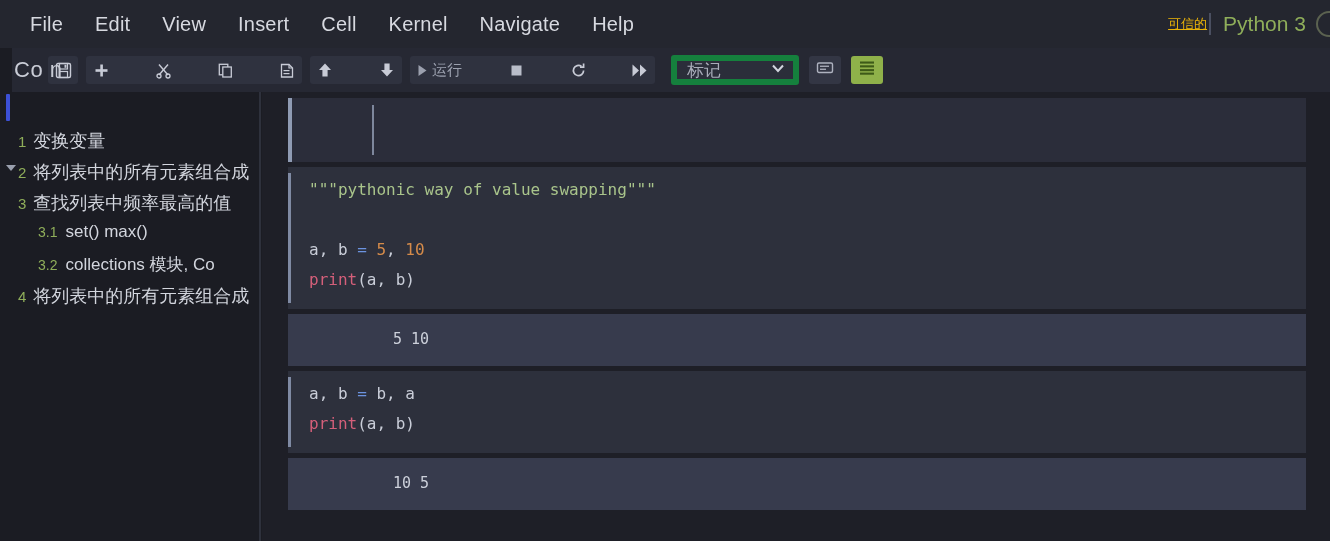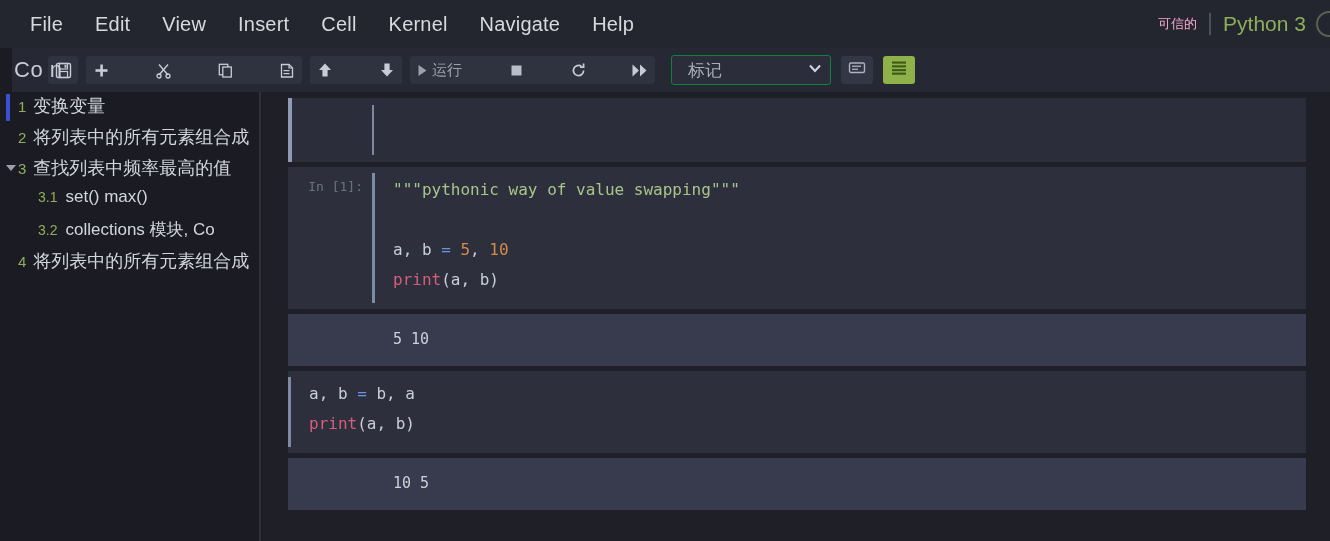--- a/index.html
+++ b/index.html
@@ -20,21 +20,21 @@
   .menu-items { display: flex; align-items: center; padding-left: 14px; }
   .menu-item {
     color: #d7d9e0; font-size: 20px; letter-spacing: .2px;
     padding: 4px 16px; cursor: default; white-space: nowrap;
   }
   .menu-right {
     position: absolute; right: 0; top: 0; height: 48px;
     display: flex; align-items: center; padding-right: 2px;
   }
   .trusted {
-    color: #f9a8d4; font-size: 13px; padding-right: 12px; white-space: nowrap;
+    color: #eab308; font-size: 13px; padding-right: 2px; white-space: nowrap; text-decoration: underline;
   }
   .vdiv { width: 2px; height: 22px; background: #4a4f60; margin-right: 12px; }
   .kernel-name { color: #8fae5a; font-size: 21px; white-space: nowrap; }
   .kernel-dot {
     width: 26px; height: 26px; border-radius: 50%;
     border: 2px solid #5b6250; margin-left: 10px; margin-right: -14px;
     flex: 0 0 auto;
   }
 
   
@@ -57,25 +57,25 @@
   .tb-group.first { margin-left: 36px; }
   .tb-btn {
     width: 30px; height: 28px;
     display: flex; align-items: center; justify-content: center;
     cursor: pointer; color: #c8cbd6;
   }
   .tb-btn.wide { width: auto; padding: 0 7px; gap: 4px; }
   .tb-btn svg { display: block; }
   .tb-runlabel { color: #9ba0ae; font-size: 15px; }
   .tb-select {
-    margin-left: 16px; width: 160px; height: 30px;
-    background: #2b2e3a; border: 1px solid #15803d; border-radius: 3px;
+    margin-left: 16px; width: 128px; height: 30px;
+    background: #2b2e3a; border: 6px solid #15803d; border-radius: 3px;
     color: #a9adba; font-size: 17px;
     display: flex; align-items: center; justify-content: space-between;
-    padding: 0 7px 0 16px; position: relative; z-index: 2; cursor: pointer;
+    padding: 0 7px 0 10px; position: relative; z-index: 2; cursor: pointer;
   }
   .tb-right-btn {
     margin-left: 10px; width: 32px; height: 28px; border-radius: 3px;
     background: #333644; display: flex; align-items: center; justify-content: center;
     position: relative; z-index: 2; cursor: pointer;
   }
   .tb-right-btn.active { background: #8fb14a; }
 
   
   .sidebar {
@@ -92,21 +92,21 @@
     background: #3c50d6; border-radius: 1px;
   }
   .toc-caret {
     position: absolute; left: 6px; top: 9px;
     width: 0; height: 0;
     border-left: 5px solid transparent; border-right: 5px solid transparent;
     border-top: 6px solid #9aa0ae; cursor: pointer;
   }
   .toc-num { color: #8fae5a; font-size: 15px; margin-right: 7px; flex: 0 0 auto; }
   .toc-label {
-    color: #d3d6de; font-size: 18px; overflow: hidden; text-overflow: clip;
+    color: #d3d6de; font-size: 18px; overflow: hidden; text-overflow: clip; margin-top: 35px;
   }
   .toc-row.lvl1 { padding-left: 18px; }
   .toc-row.lvl2 { padding-left: 38px; }
   .toc-row.lvl2 .toc-num { font-size: 14px; margin-right: 8px; }
   .toc-row.lvl2 .toc-label { font-size: 17px; }
 
   .side-divider {
     position: absolute; left: 259px; top: 92px; width: 2px; height: 449px;
     background: #2e313c;
   }
@@ -370,21 +370,20 @@
   <div class="side-divider"></div>
 
   <div class="notebook">
     <div class="nb-inner" id="nb-inner">
         <div class="cell md-cell">
           <div class="md-gutter"></div>
           <div class="md-barline"></div>
           <div class="md-h1"><span class="hnum"></span><span></span></div>
         </div>
         <div class="cell code-cell">
-          <div class="prompt-col"><span class="prompt">In [1]:</span></div>
           <div class="code-barline"></div>
           <div class="code-body"><div><span class="t-str">"""pythonic way of value swapping"""</span></div><div>&nbsp;</div><div><span class="t-plain">a, b </span><span class="t-op">=</span><span class="t-plain"> </span><span class="t-num">5</span><span class="t-plain">, </span><span class="t-num">10</span></div><div><span class="t-fn">print</span><span class="t-plain">(a, b)</span></div></div>
         </div>
         <div class="cell out-cell">
           <div class="out-spacer"></div>
           <div class="out-body">5 10</div>
         </div>
         <div class="cell code-cell">
           <div class="code-barline"></div>
           <div class="code-body"><div><span class="t-plain">a, b </span><span class="t-op">=</span><span class="t-plain"> b, a</span></div><div><span class="t-fn">print</span><span class="t-plain">(a, b)</span></div></div>

